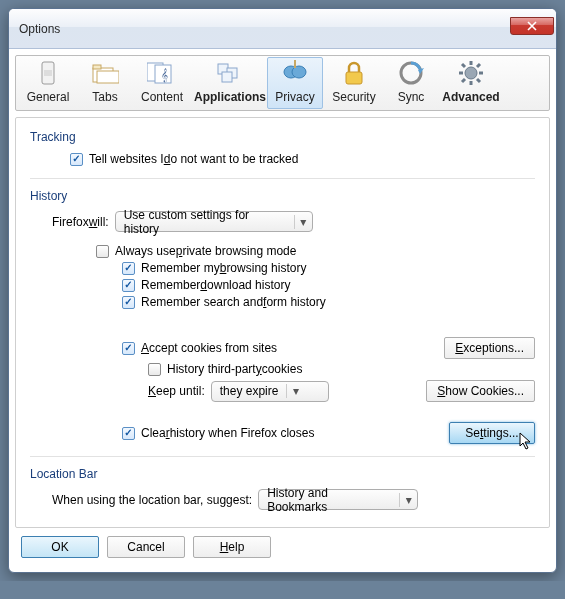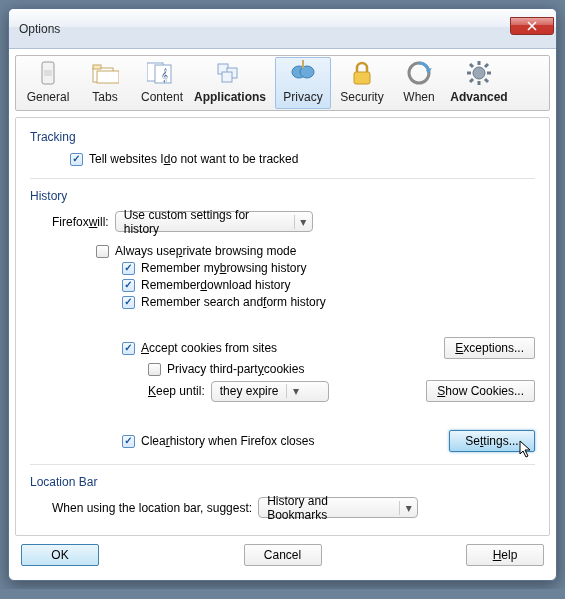--- a/index.html
+++ b/index.html
@@ -6,42 +6,42 @@
   body { margin: 0; background: #6b8299; padding: 8px; }
   .window { width: 549px; background: #fff; border: 1px solid #5a7290; border-radius: 6px; box-shadow: 0 4px 16px rgba(0,0,0,0.4); overflow: hidden; }
   .titlebar { height: 40px; background: linear-gradient(to bottom, #fdfdfe 0%, #ebf0f7 45%, #dce5f0 46%, #dde5f1 100%); border-bottom: 1px solid #b0c0d8; display: flex; align-items: center; padding: 0 2px 0 10px; position: relative; }
   .titlebar-title { color: #2a2a2a; font-size: 12px; }
   .close-btn { margin-left: auto; width: 44px; height: 18px; margin-top:-5px; background: linear-gradient(to bottom, #e9a3a0 0%, #d6655f 45%, #c83a31 46%, #c43328 100%); border: 1px solid #8a2e28; border-radius: 0 0 3px 3px; color: #fff; display: flex; align-items: center; justify-content: center; font-weight:bold; font-size:11px; }
   .close-btn svg { width: 10px; height: 10px; }
   .content { padding: 6px; }
   .toolbar { display: flex; border: 1px solid #bcbcbc; border-radius: 2px; background: linear-gradient(to bottom,#fdfdfd,#f0f0f0); padding: 1px; }
   .tool-item { flex: 0 0 auto; width: 62px; height: 52px; display: flex; flex-direction: column; align-items: center; justify-content: flex-end; padding-bottom: 4px; cursor: pointer; border: 1px solid transparent; border-radius:2px;}
   .tool-item.wide { width: 74px; font-weight: bold; }
-  .tool-item.selected { background: linear-gradient(to bottom,#eaf3fb,#cfe4f7); border:1px solid #9ec1e4;margin-left:8px; }
+  .tool-item.selected { background: linear-gradient(to bottom,#eaf3fb,#cfe4f7); border:1px solid #9ec1e4; }
   .tool-item .ticon { width: 32px; height: 30px; display:flex; align-items:center; justify-content:center;}
   .tool-item .tlabel { margin-top: 2px; color:#222; }
   .panel { border: 1px solid #cfcfcf; border-radius: 2px; margin-top: 6px; padding: 12px 14px 14px 14px; background:#fff;}
   .section-title { color:#1a3e7a; margin-bottom:8px; }
   .row { display:flex; align-items:center; margin: 3px 0; padding-left: 22px; }
   .chk { width:13px; height:13px; border:1px solid #8a8a8a; border-radius:2px; background:linear-gradient(to bottom,#fff,#e9e9e9); margin-right:6px; display:inline-flex; align-items:center; justify-content:center; flex-shrink:0;}
   .chk.checked { background:linear-gradient(to bottom,#f2f8ff,#d7e8fb); border-color:#5a8fc5;}
   .chk.checked::after { content:"✓"; font-size:10px; color:#1256a0; line-height:1; font-weight:bold;}
   .u { text-decoration: underline; }
   .indent1 { margin-left: 18px; }
   .indent2 { margin-left: 44px; }
   .indent3 { margin-left: 70px; }
   .hr { border:none; border-top:1px solid #e2e2e2; margin:12px 0 10px 0;}
   .select { display:inline-flex; align-items:center; height:21px; border:1px solid #adadad; border-radius:4px; background:linear-gradient(to bottom,#fdfdfd,#eee); padding: 0 4px 0 8px; cursor:pointer;}
   .select .val { margin-right:8px; }
   .select .arrow { width:14px; height:14px; display:flex; align-items:center; justify-content:center; color:#555; border-left:1px solid #ccc; padding-left:4px;}
   .btn { display:inline-flex; align-items:center; justify-content:center; height:22px; min-width:86px; padding:0 10px; border:1px solid #adadad; border-radius:2px; background:linear-gradient(to bottom,#fdfdfd,#eee); cursor:pointer; }
   .btn.primary { border-color:#3c7fb1; background:linear-gradient(to bottom,#eaf6fd,#c4e5f6); }
   .btn.highlight { border-color:#3c7fb1; background:linear-gradient(to bottom,#eaf6fd,#a7d8f3); box-shadow: 0 0 3px #7ab7e0; }
   .right-col { margin-left:auto; }
-  .footer { display:flex; justify-content:space-between; gap:2px; padding: 8px 6px 8px 6px; }
+  .footer { display:flex; justify-content:flex-start; gap:8px; padding: 8px 6px 8px 6px; }
   .sp { display:inline-block; }
   .cursor-ptr { position:absolute; pointer-events:none;}
 </style>
 </head>
 <body>
 
 <div class="window">
   <div class="titlebar">
     <span class="titlebar-title">Options</span>
     <div class="close-btn">
@@ -113,21 +113,21 @@
         <div class="tlabel">Security</div>
       </div>
       <div class="tool-item" style="width:52px">
         <div class="ticon">
             <svg width="26" height="26">
               <circle cx="13" cy="13" r="10" fill="none" stroke="#8a8a8a" stroke-width="3"></circle>
               <path d="M13 3 a10 10 0 0 1 9 6" fill="none" stroke="#5a9fd4" stroke-width="3"></path>
               <polygon points="20,10 26,8 22,14" fill="#5a9fd4"></polygon>
             </svg>
           </div>
-        <div class="tlabel">When</div>
+        <div class="tlabel">Sync</div>
       </div>
       <div class="tool-item wide" style="width:68px">
         <div class="ticon">
             <svg width="26" height="26">
               <circle cx="13" cy="13" r="6" fill="#9aa7b4" stroke="#6a7a8a"></circle>
               <g stroke="#6a7a8a" stroke-width="3">
                 <line x1="13" y1="1" x2="13" y2="5"></line>
                 <line x1="13" y1="21" x2="13" y2="25"></line>
                 <line x1="1" y1="13" x2="5" y2="13"></line>
                 <line x1="21" y1="13" x2="25" y2="13"></line>
@@ -184,38 +184,38 @@
         <span><span class="u sp">A</span><span class="sp">ccept cookies from sites</span></span>
         <div class="right-col">
           <div class="btn">
               <span class="u sp">E</span>
               <span class="sp">xceptions...</span>
             </div>
         </div>
       </div>
       <div class="row" style="margin-left:96px;">
         <span class="chk"></span>
-        <span><span class="sp">Privacy third-part</span><span class="u sp">y</span><span class="sp"> cookies</span></span>
+        <span><span class="sp">History third-part</span><span class="u sp">y</span><span class="sp"> cookies</span></span>
       </div>
       <div class="row" style="margin-left:96px; margin-top:4px;">
         <span><span class="u sp">K</span><span class="sp">eep until:</span></span>
         <span style="width:6px"></span>
         <div class="select" style="width:118px">
           <span class="val">they expire</span>
           <span class="arrow">▾</span>
         </div>
         <div class="right-col">
           <div class="btn">
               <span class="u sp">S</span>
               <span class="sp">how Cookies...</span>
             </div>
         </div>
       </div>
 
-      <div class="row indent3" style="margin-top:28px; position:relative;justify-content:flex-end;">
+      <div class="row indent3" style="margin-top:20px; position:relative;justify-content:flex-end;">
         <span class="chk checked"></span>
         <span><span class="sp">Clea</span><span class="u sp">r</span><span class="sp"> history when Firefox closes</span></span>
         <div class="right-col" style="position:relative;">
           <div class="btn highlight">
               <span class="sp">Se</span>
               <span class="u sp">t</span>
               <span class="sp">tings...</span>
             </div>
           <svg class="cursor-ptr" width="16" height="20" style="left:70px; top:10px;">
               <path d="M1 1 L1 14 L4 11 L7 17 L9 16 L6 10 L11 10 Z" fill="#fff" stroke="#000" stroke-width="1"></path>

